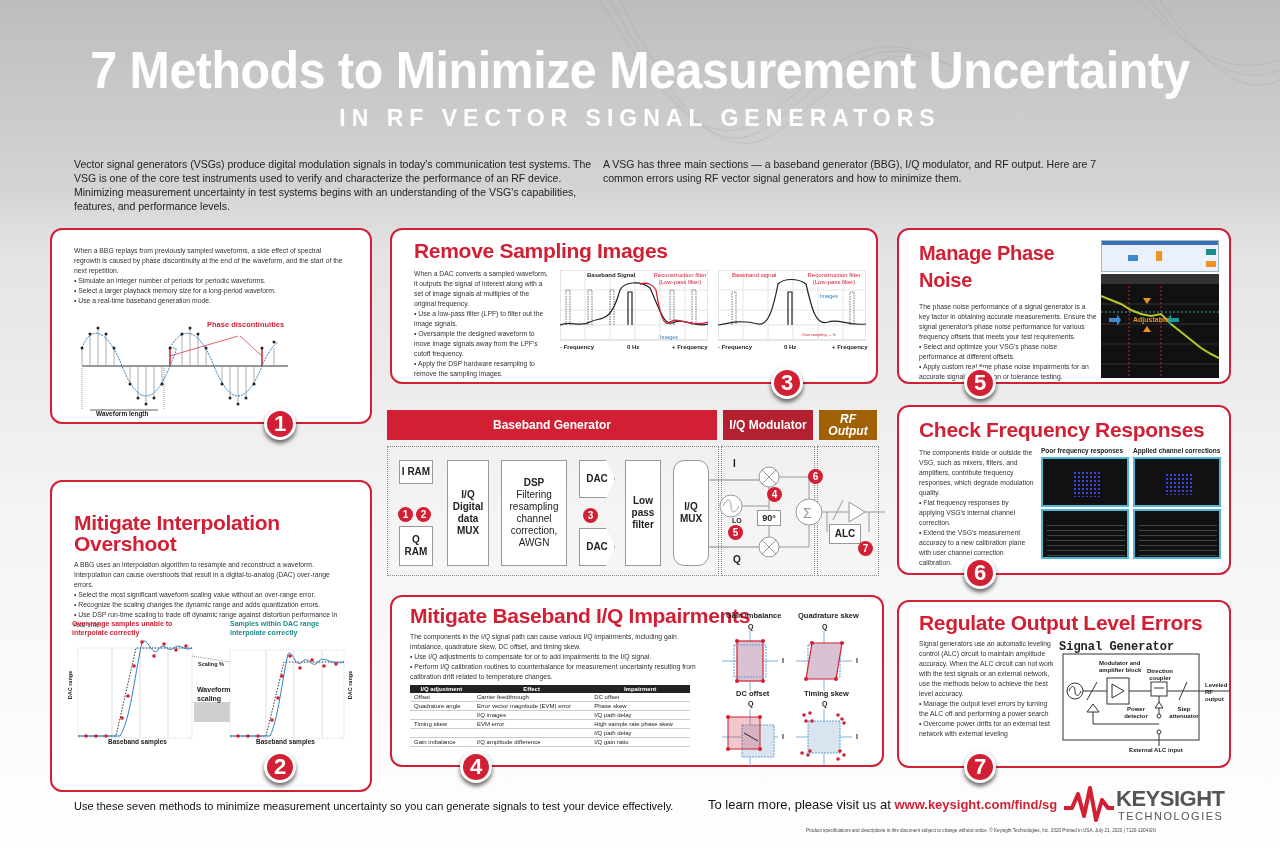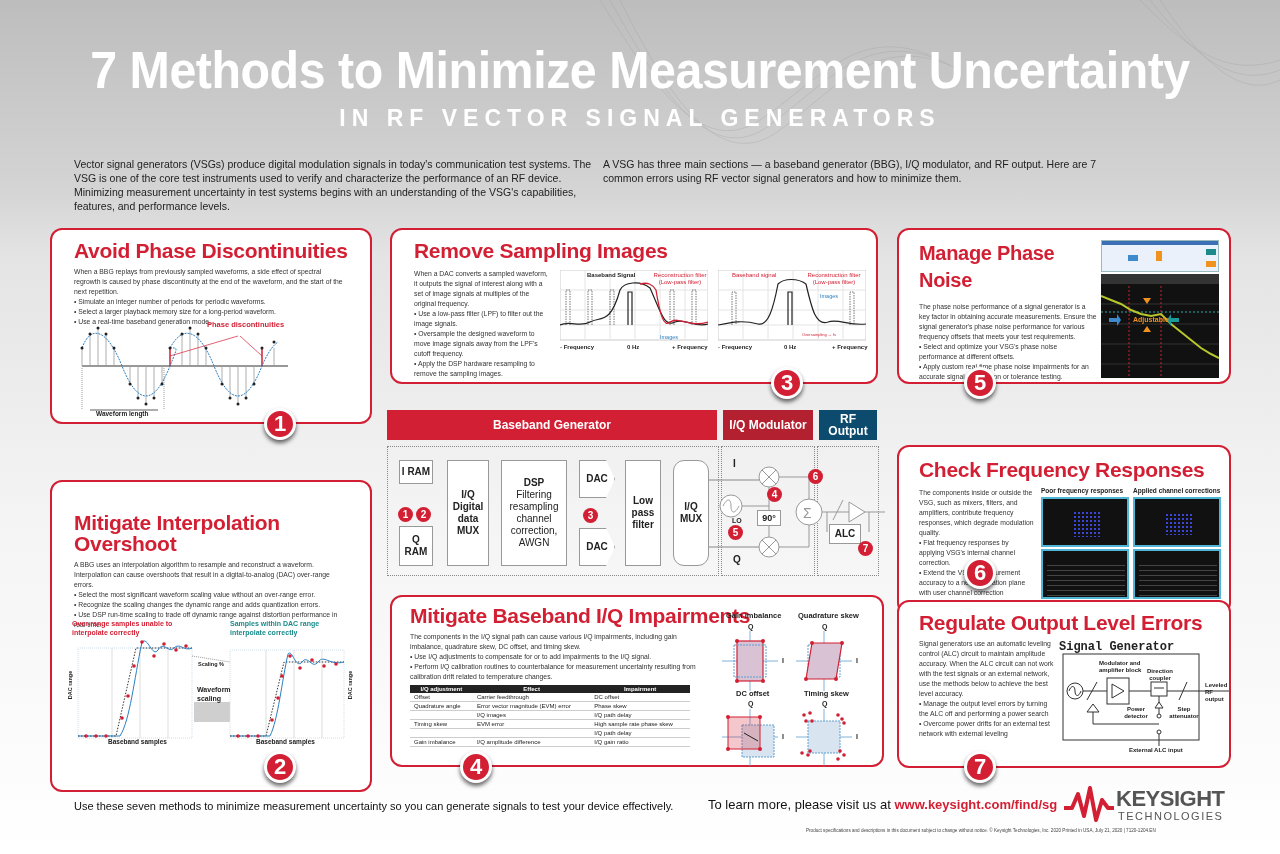--- a/index.html
+++ b/index.html
@@ -64,21 +64,20 @@
   </g>
 </svg>
 
 <div class="hero-title">7 Methods to Minimize Measurement Uncertainty</div>
 <div class="hero-sub">IN RF VECTOR SIGNAL GENERATORS</div>
 
 <div class="intro" style="left:74px;width:520px;">Vector signal generators (VSGs) produce digital modulation signals in today's communication test systems. The VSG is one of the core test instruments used to verify and characterize the performance of an RF device. Minimizing measurement uncertainty in test systems begins with an understanding of the VSG's capabilities, features, and performance levels.</div>
 <div class="intro" style="left:603px;width:520px;">A VSG has three main sections — a baseband generator (BBG), I/Q modulator, and  RF output. Here are 7 common errors using RF vector signal generators and how to minimize them.</div>
 
 <div class="card" style="left:50px;top:228px;width:322px;height:196px;padding:10px 22px;">
-  <h2>Avoid Phase Discontinuities</h2>
   <p style="margin-top:6px">When a BBG replays from previously sampled waveforms, a side effect of spectral regrowth is caused by phase discontinuity at the end of the waveform, and the start of  the next repetition.</p>
   <ul>
     <li>Simulate an integer number of periods for periodic waveforms.</li>
     <li>Select a larger playback memory size for a long-period waveform.</li>
     <li>Use a real-time baseband generation mode.</li>
   </ul>
   <svg style="position:absolute;left:26px;top:86px" width="220" height="100">
     <line x1="4" y1="50" x2="210" y2="50" stroke="#333" stroke-width="1.2"></line>
     <g stroke="#999" stroke-width="0.8">
       <line x1="4" y1="50" x2="4" y2="32"></line>
@@ -266,21 +265,21 @@
   <div style="position:absolute;left:410px;top:102px;font-size:4px;color:#d21f33;">Oversampling → fs</div>
   <div style="position:absolute;left:326px;top:114px;font-size:6px;font-weight:bold;color:#222;">- Frequency</div>
   <div style="position:absolute;left:392px;top:114px;font-size:6px;font-weight:bold;color:#222;">0 Hz</div>
   <div style="position:absolute;left:440px;top:114px;font-size:6px;font-weight:bold;color:#222;">+ Frequency</div>
 </div>
 <div class="badge" style="left:771px;top:367px;">3</div>
 
 <div class="diagram">
   <div class="dhead" style="left:0;width:330px;background:#d21f33;">Baseband Generator</div>
   <div class="dhead" style="left:336px;width:90px;background:#b3202f;">I/Q Modulator</div>
-  <div class="dhead" style="left:432px;width:58px;background:#0c4a6e;">RF Output</div>
+  <div class="dhead" style="left:432px;width:58px;background:#a16207;font-style:italic;">RF Output</div>
   <div class="dot-area" style="left:0;top:36px;width:332px;height:130px;"></div>
   <div class="dot-area" style="left:334px;top:36px;width:94px;height:130px;"></div>
   <div class="dot-area" style="left:430px;top:36px;width:62px;height:130px;"></div>
 
   <div class="dbox" style="left:12px;top:50px;width:34px;height:24px;">I RAM</div>
   <div class="dbox" style="left:12px;top:116px;width:34px;height:40px;">Q RAM</div>
   <div class="dbox" style="left:60px;top:50px;width:42px;height:106px;">I/Q Digital data MUX</div>
   <div class="dbox" style="left:114px;top:50px;width:66px;height:106px;flex-direction:column;">
     <span style="font-weight:bold;">DSP</span>
     <span style="font-weight:normal;">Filtering resampling channel correction, AWGN</span>
@@ -479,21 +478,21 @@
       <polygon points="42,24 50,24 46,30" fill="#f0921e"></polygon>
       <polygon points="42,58 50,58 46,52" fill="#f0921e"></polygon>
       <polygon points="8,44 16,44 16,40 20,46 16,52 16,48 8,48" fill="#3d8bcd"></polygon>
       <polygon points="78,44 70,44 70,40 66,46 70,52 70,48 78,48" fill="#1a9a9a"></polygon>
     </svg>
     <div style="position:absolute;left:32px;top:42px;font-size:7px;font-weight:bold;color:#f0921e;">Adjustable</div>
   </div>
 </div>
 <div class="badge" style="left:964px;top:367px;">5</div>
 
-<div class="card" style="left:897px;top:405px;width:334px;height:170px;padding:12px 20px;margin-top:40px;">
+<div class="card" style="left:897px;top:405px;width:334px;height:170px;padding:12px 20px;">
   <h2>Check Frequency Responses</h2>
   <div style="width:116px;margin-top:8px;">
     <p>The components inside or outside the VSG, such as mixers, filters, and amplifiers, contribute frequency responses, which degrade modulation quality.</p>
     <ul>
       <li>Flat frequency responses by applying VSG's internal channel correction.</li>
       <li>Extend the VSG's measurement accuracy to a new calibration plane with user channel correction calibration.</li>
     </ul>
   </div>
   <div style="position:absolute;left:142px;top:40px;font-size:6.5px;font-weight:bold;color:#222;">Poor frequency responses</div>
   <div style="position:absolute;left:234px;top:40px;font-size:6.5px;font-weight:bold;color:#222;">Applied channel corrections</div>

